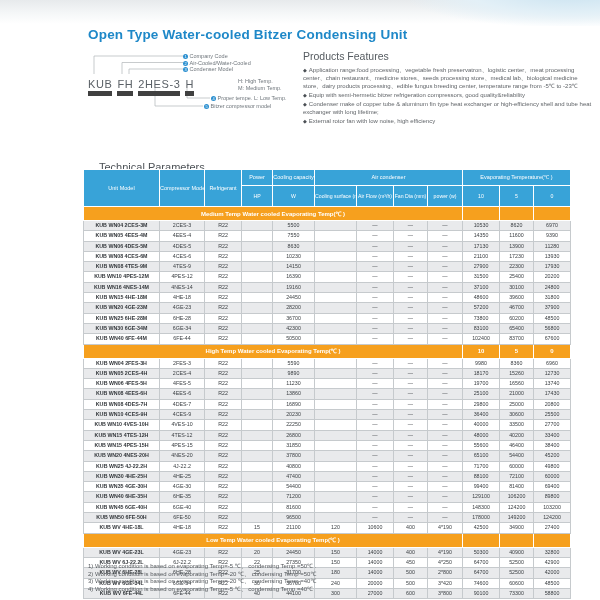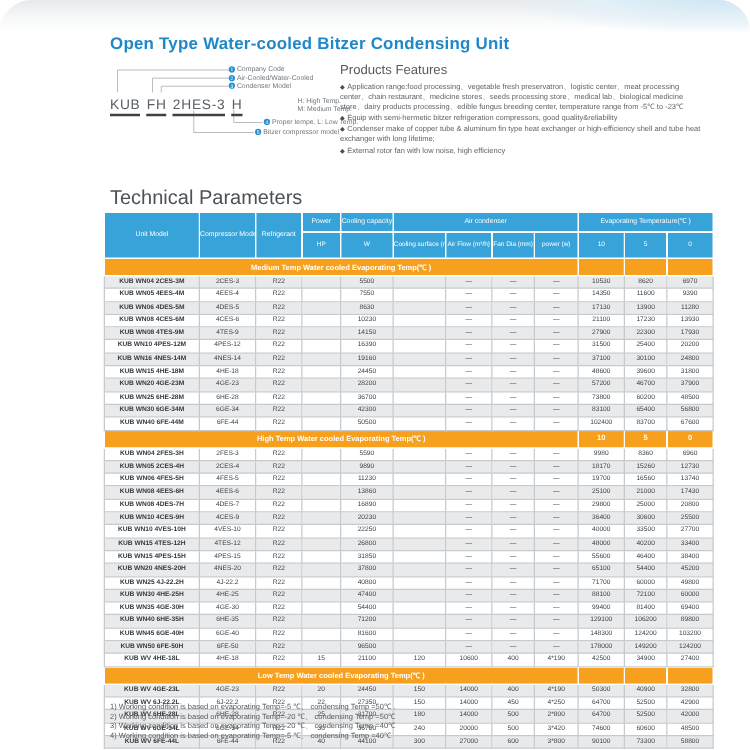--- a/index.html
+++ b/index.html
@@ -1,43 +1,43 @@
 <!DOCTYPE html>
 <html><head>
 <meta charset="utf-8">
 <style>
   html,body{margin:0;padding:0;background:#fff;}
   .page{position:relative;width:600px;height:600px;background:#ffffff;overflow:hidden;
-        font-family:"Liberation Sans", sans-serif;color:#444;border-radius:25px;}
+        font-family:"Liberation Sans", sans-serif;color:#444;}
   .top-strip{position:absolute;left:0;top:0;width:600px;height:24px;
              background:linear-gradient(180deg,#e7eaec 0%,#f5f7f8 55%,#ffffff 100%);}
   .swoosh{position:absolute;right:0;top:0;width:190px;height:26px;
           background:radial-gradient(ellipse at 85% -30%, #c9e2f0 0%, #e3f0f7 45%, rgba(255,255,255,0) 75%);}
   .page-title{position:absolute;left:88px;top:27px;margin:0;font-size:13.5px;font-weight:bold;color:#1e88c8;letter-spacing:.2px;}
 
   
   .diagram{position:absolute;left:80px;top:50px;width:235px;height:108px;}
   .diagram svg{position:absolute;left:0;top:0;}
   .model-code{position:absolute;left:8px;top:24px;white-space:nowrap;}
-  .model-code span{display:inline-block;border-bottom:2px solid #404040;margin-right:5px;
+  .model-code span{display:inline-block;border-bottom:5px solid #404040;margin-right:5px;
                    font-size:11px;color:#5a6066;letter-spacing:.6px;padding-bottom:1px;}
   .nom-label{position:absolute;white-space:nowrap;font-size:5.5px;color:#6f767c;line-height:6px;}
   .nom-num{display:inline-block;width:5px;height:5px;border-radius:50%;background:#2a8fd0;color:#fff;
            font-size:4px;line-height:5px;text-align:center;vertical-align:middle;margin-right:1.5px;}
   .temp-notes{position:absolute;left:158px;top:28px;width:75px;font-size:5.5px;color:#6f767c;line-height:7px;}
 
   
-  .features{position:absolute;left:272px;top:50px;width:295px;}
+  .features{position:absolute;left:303px;top:50px;width:295px;}
   .features h2{margin:0 0 4px 0;font-size:10.5px;font-weight:normal;color:#555b60;}
   .features ul{margin:0;padding:0;list-style:none;}
   .features li{font-size:6px;color:#606468;line-height:8px;margin-bottom:1px;}
   .feat-bullet{color:#4a4f54;font-size:5px;margin-right:2px;}
 
   
-  .tech-heading{position:absolute;left:87px;top:149px;margin:1px;font-size:16px;font-weight:normal;color:#4c5156;}
+  .tech-heading{position:absolute;left:87px;top:149px;margin:12px;font-size:11px;font-weight:normal;color:#4c5156;}
   table.tech{position:absolute;left:83px;top:169px;width:487px;border-collapse:collapse;table-layout:fixed;}
   table.tech th, table.tech td{overflow:hidden;white-space:nowrap;text-align:center;padding:0;}
   thead th{background:#38a3d8;color:#ffffff;border:1px solid #ffffff;font-weight:normal;font-size:5.5px;line-height:7px;}
   thead tr.h1 th{height:15px;}
   thead tr.h2 th{height:20px;font-size:5.2px;}
   tr.band-row td{background:#f6a01e;color:#ffffff;font-size:6px;font-weight:bold;height:13px;border:1px solid #ffffff;}
   td.band-label{text-align:center;}
   tr.data-row td{font-size:5.3px;color:#3c4044;line-height:9.3px;height:9.3px;border:1px solid #c6cacd;background:#ffffff;}
   tr.data-row.shade td{background:#e9eaec;}
   tr.data-row td.unit-cell{font-weight:bold;color:#33373b;}

